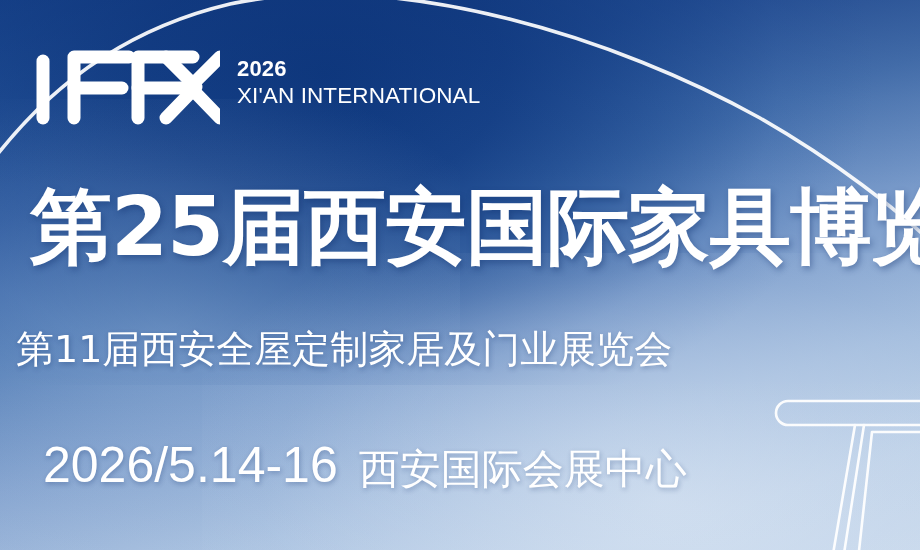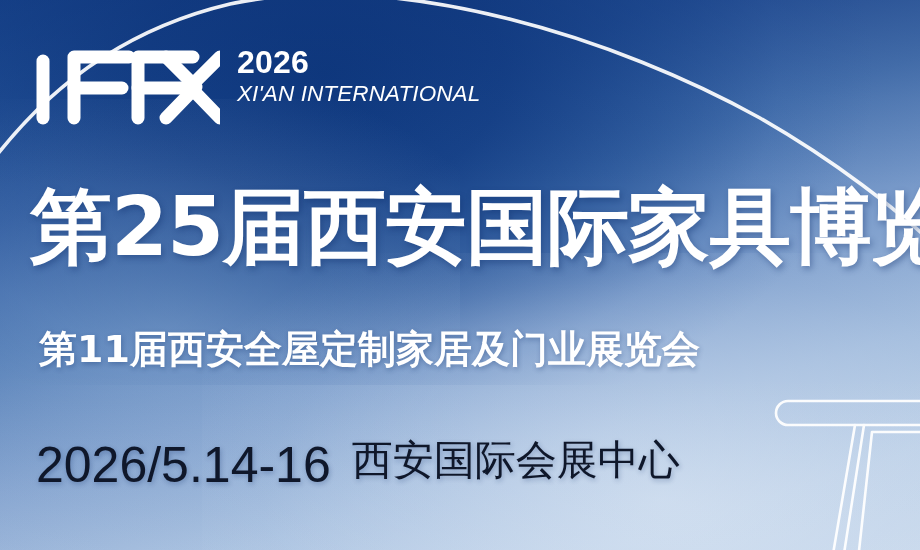--- a/index.html
+++ b/index.html
@@ -96,67 +96,68 @@
   .logo-mark {
     display: block;
   }
   .logo-text {
     margin-left: 17px;
     margin-top: 4px;
     color: #ffffff;
     line-height: 1;
   }
   .logo-year {
-    font-size: 32px;
+    font-size: 22px;
     font-weight: 700;
     letter-spacing: 0.2px;
     margin-bottom: 5px;
+    margin-top: 12px;
   }
   .logo-l1, .logo-l2 {
     font-size: 22.5px;
     font-weight: 400;
     letter-spacing: 0.1px;
     white-space: nowrap;
   }
-  .logo-l1 { margin-bottom: 12px; font-style: italic; }
+  .logo-l1 { margin-bottom: 12px; }
 
   
   .headline {
     position: absolute;
     left: 30px;
     top: 186px;
     color: #ffffff;
     font-family: "DejaVu Sans", "Liberation Sans", sans-serif;
     font-weight: 700;
     font-size: 82px;
     line-height: 1;
     letter-spacing: -1px;
     white-space: nowrap;
     text-shadow: 2px 3px 6px rgba(12,44,104,0.38);
   }
   .subtitle {
     position: absolute;
-    left: 39px;
+    left: 16px;
     top: 330px;
     color: #ffffff;
     font-family: "DejaVu Sans", "Liberation Sans", sans-serif;
-    font-weight: 700;
+    font-weight: 400;
     font-size: 38px;
     line-height: 1;
     letter-spacing: 0px;
     white-space: nowrap;
     text-shadow: 1px 2px 5px rgba(12,44,104,0.32);
   }
   .dateline {
     position: absolute;
-    left: 36px;
+    left: 43px;
     top: 440px;
     display: flex;
-    align-items: flex-start;
-    color: #0f172a;
+    align-items: flex-end;
+    color: #ffffff;
     white-space: nowrap;
     text-shadow: 1px 2px 5px rgba(12,44,104,0.30);
   }
   .date-val {
     font-family: "Liberation Sans", "DejaVu Sans", sans-serif;
     font-weight: 400;
     font-size: 50px;
     line-height: 1;
     letter-spacing: 0px;
   }

